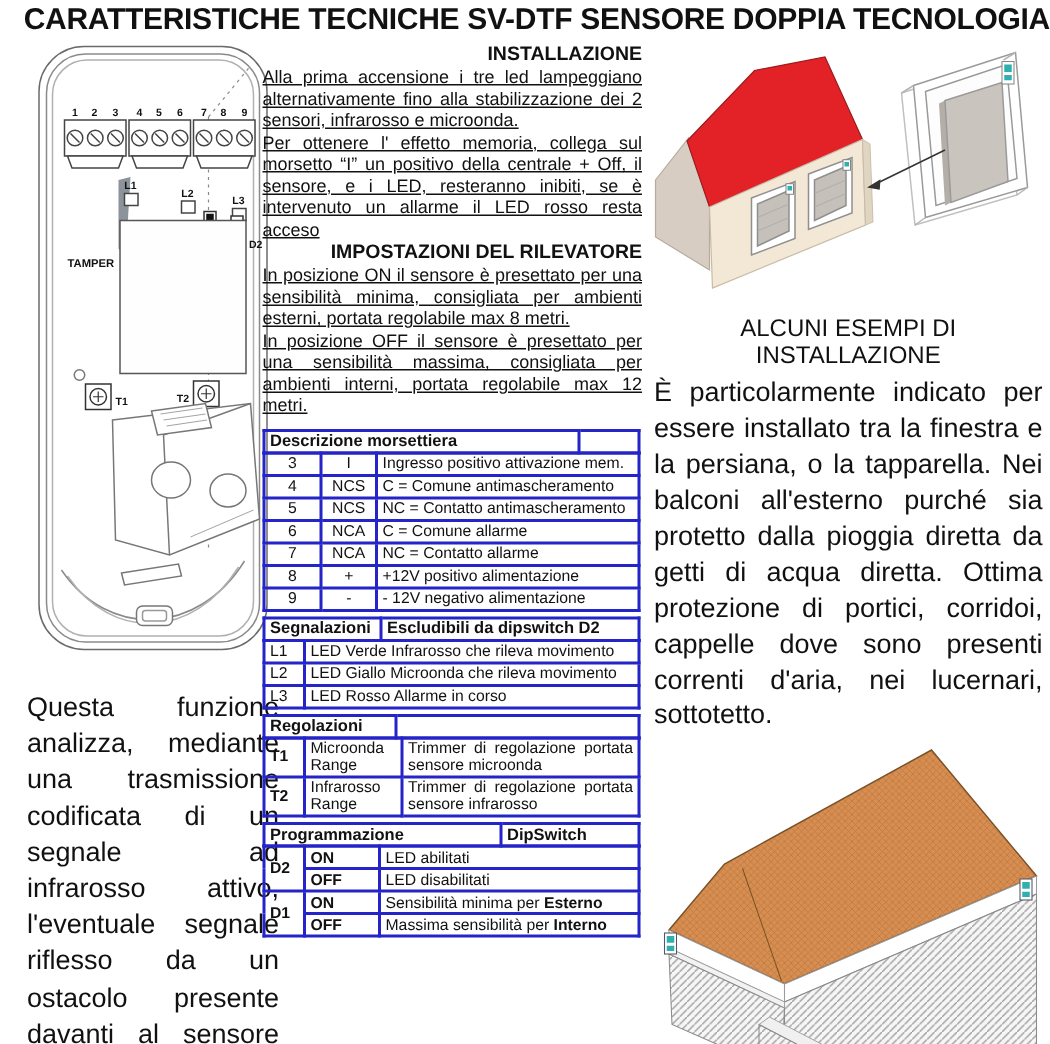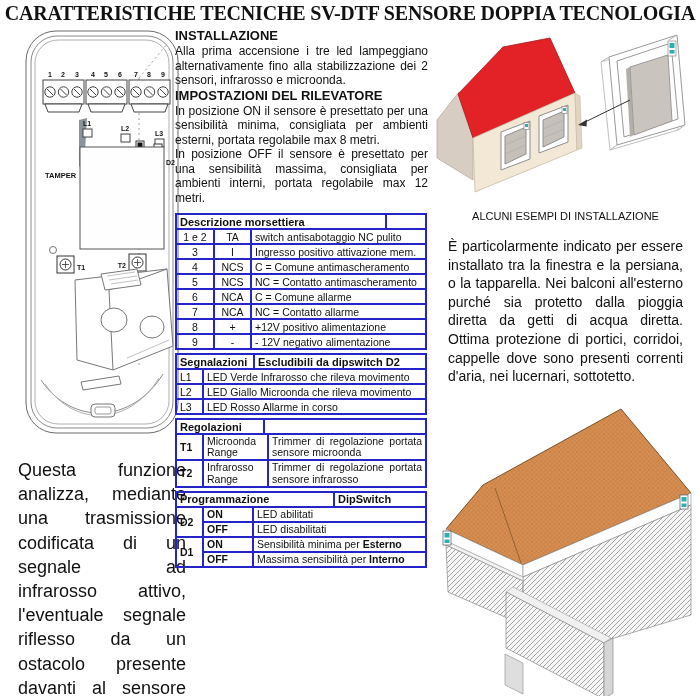--- a/index.html
+++ b/index.html
@@ -1,29 +1,29 @@
 <!DOCTYPE html>
 <html><head>
 <meta charset="utf-8">
 <style>
   html,body{margin:0;padding:0;background:#fff;}
   .page{position:relative;width:700px;height:696px;background:#fff;overflow:hidden;
         font-family:"Liberation Sans",sans-serif;color:#111;}
-  .title{position:absolute;top:0;left:0;width:700px;text-align:center;margin:0;padding-top:2px;
-         font-size:20px;font-weight:bold;letter-spacing:-0.2px;white-space:nowrap;font-family:Liberation Serif, serif;}
+  .title{position:absolute;top:0;left:0;width:700px;text-align:right;margin:0;padding-top:2px;
+         font-size:20px;font-weight:bold;letter-spacing:-0.2px;white-space:nowrap;}
   .col-left{position:absolute;left:17px;top:28px;width:170px;}
   .col-mid{position:absolute;left:175px;top:28px;width:253px;}
   .col-right{position:absolute;left:433px;top:28px;width:265px;}
-  h3.sec{font-size:13px;font-weight:bold;text-align:left;margin:0 0 1px 0;}
-  .body12 p{font-size:12px;line-height:1.21;text-align:justify;margin:0;}
+  h3.sec{font-size:13px;font-weight:bold;text-align:right;margin:0 0 1px 0;}
+  .body12 p{font-size:12px;line-height:1.21;text-align:justify;margin:0;text-decoration:underline;}
   .settings-head{margin-top:11px;}
   .antimask{margin-top:12px;padding:0 1px;}
   .antimask p{font-size:18px;line-height:1.345;text-align:justify;margin:2px 0 0 0;}
-  .ex-head{font-size:11px;font-weight:normal;text-align:center;margin:8px 0 3px 0;}
-  .ex-body{font-size:14px;line-height:1.33;text-align:justify;margin:15px;}
+  .ex-head{font-size:16px;font-weight:normal;text-align:center;margin:8px 0 3px 0;}
+  .ex-body{font-size:18px;line-height:1.33;text-align:justify;margin:3px;}
   .tables{margin-top:8px;width:250px;}
   table{border-collapse:collapse;table-layout:fixed;width:250px;}
   table.joined{margin-top:-2px;}
   table.section{margin-top:3px;}
   td{border:2px solid #2424c8;font-size:10.5px;padding:0 3px;height:13px;overflow:hidden;
      white-space:nowrap;vertical-align:middle;margin-top:18px;}
   td.tt{font-weight:bold;font-size:11px;}
   td.ctr{text-align:center;}
   td.b{font-weight:bold;}
   tr.tall td{white-space:normal;line-height:1.06;padding:1px 3px;height:auto;text-align:justify;}
@@ -136,20 +136,21 @@
 
     <div class="antimask">
       <p>Questa funzione analizza, mediante una trasmissione codificata di un segnale ad infrarosso attivo, l'eventuale segnale riflesso da un ostacolo presente davanti al sensore ad una distanza variabile da zero a 5 centimetri, e, in caso di permanenza dell'ostacolo oltre i 45 secondi, si attiva l'uscita dedicata NCS.</p>
     </div>
   </div>
 
   <div class="col-mid">
     <h3 class="sec">INSTALLAZIONE</h3>
     <div class="body12">
       <p>Alla prima accensione i tre led lampeggiano alternativamente fino alla stabilizzazione dei 2 sensori, infrarosso e microonda.</p>
+      <p>Per ottenere l' effetto memoria, collega sul morsetto “I” un positivo della centrale + Off, il sensore, e i LED, resteranno inibiti, se è intervenuto un allarme il LED rosso resta acceso</p>
     </div>
 
     <h3 class="sec settings-head">IMPOSTAZIONI DEL RILEVATORE</h3>
     <div class="body12">
       <p>In posizione ON il sensore è presettato per una sensibilità minima, consigliata per ambienti esterni, portata regolabile max 8 metri.</p>
       <p>In posizione OFF il sensore è presettato per una sensibilità massima, consigliata per ambienti interni, portata regolabile max 12 metri.</p>
     </div>
 
     <div class="tables">
 
@@ -165,25 +166,20 @@
             </tr>
       </tbody>
         </table>
       <table class="joined">
         <colgroup>
             <col style="width:38px">
             <col style="width:37px">
             <col style="width:175px">
           </colgroup>
         <tbody>
-            <tr>
-              <td class="ctr">1 e 2</td>
-              <td class="ctr">TA</td>
-              <td>switch antisabotaggio NC pulito</td>
-            </tr>
         <tr>
               <td class="ctr">3</td>
               <td class="ctr">I</td>
               <td>Ingresso positivo attivazione mem.</td>
             </tr>
         <tr>
               <td class="ctr">4</td>
               <td class="ctr">NCS</td>
               <td>C = Comune antimascheramento</td>
             </tr>

